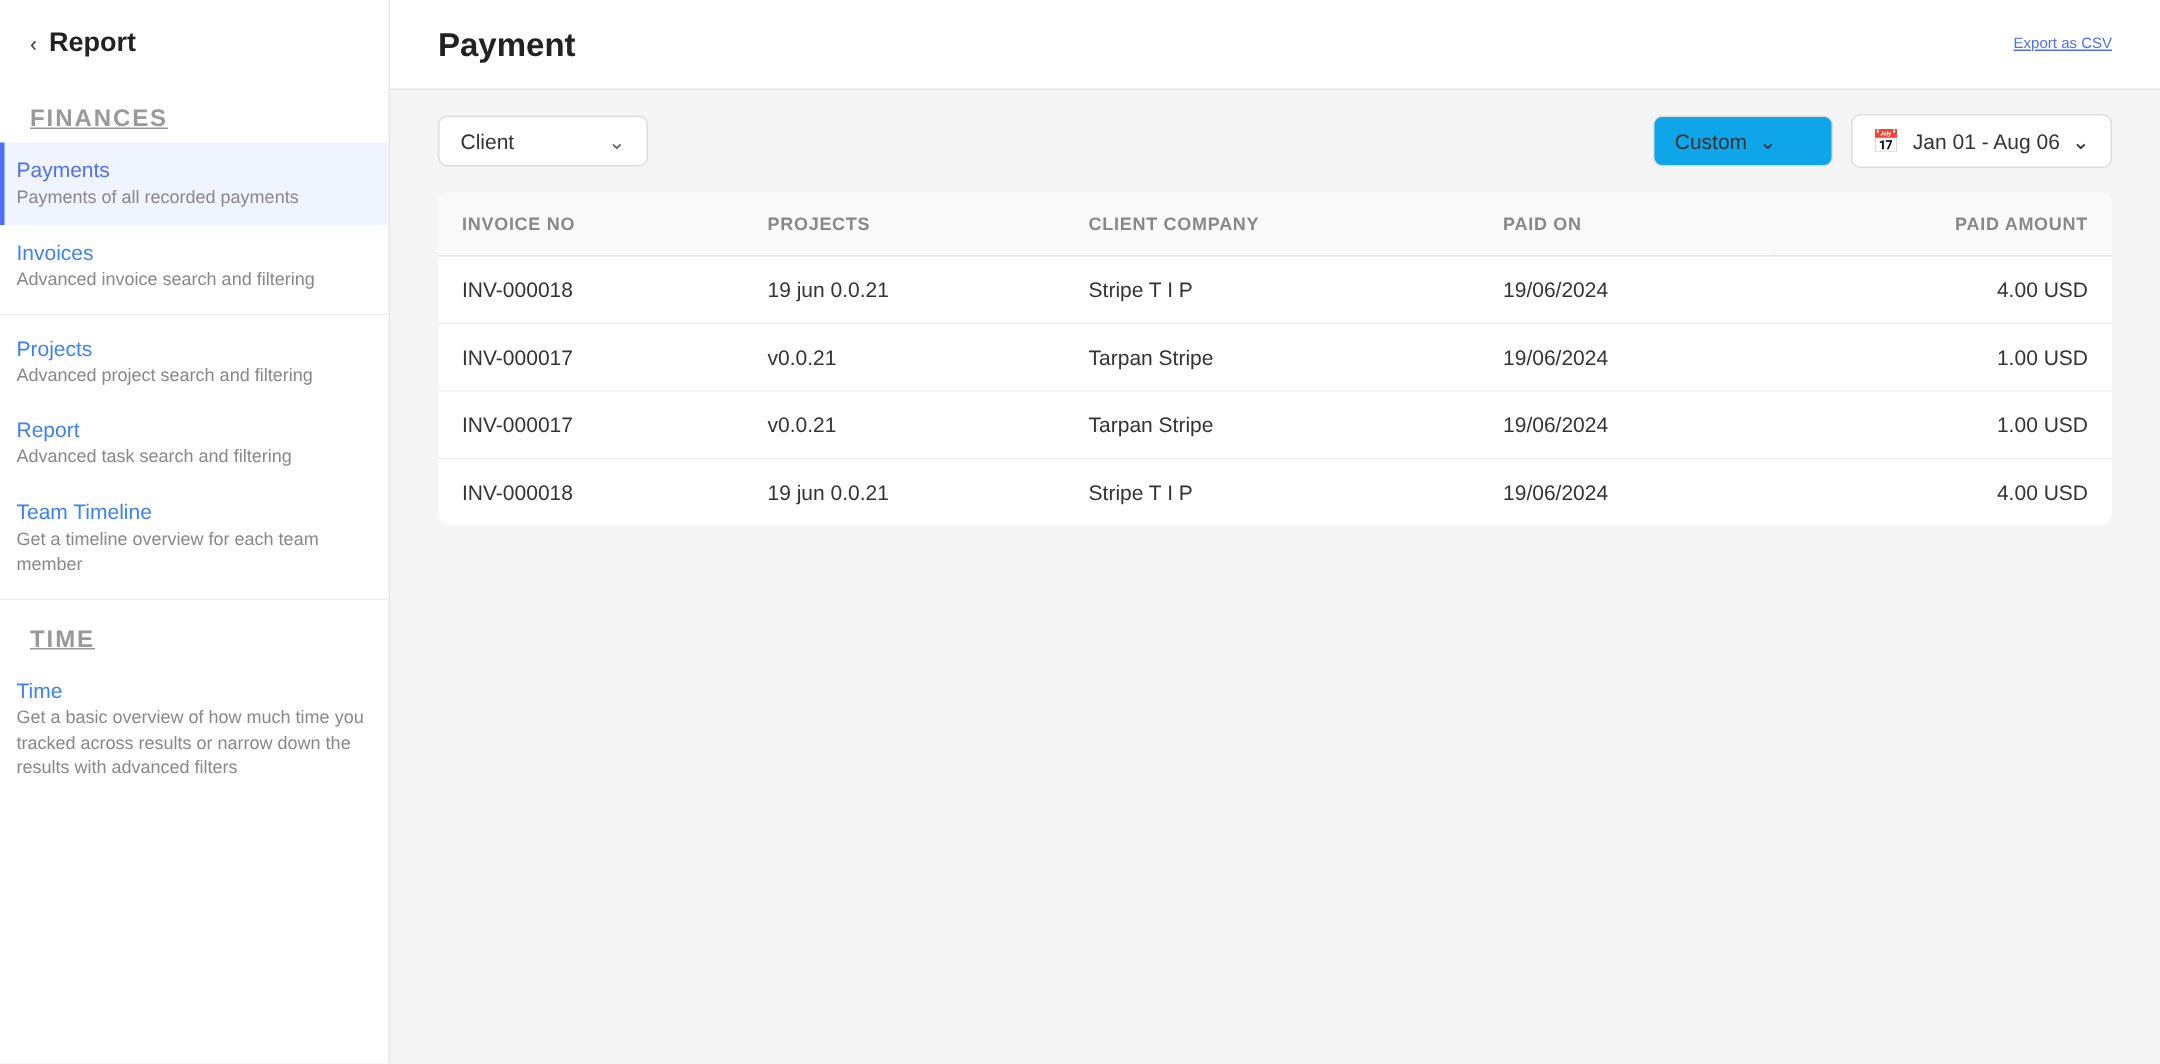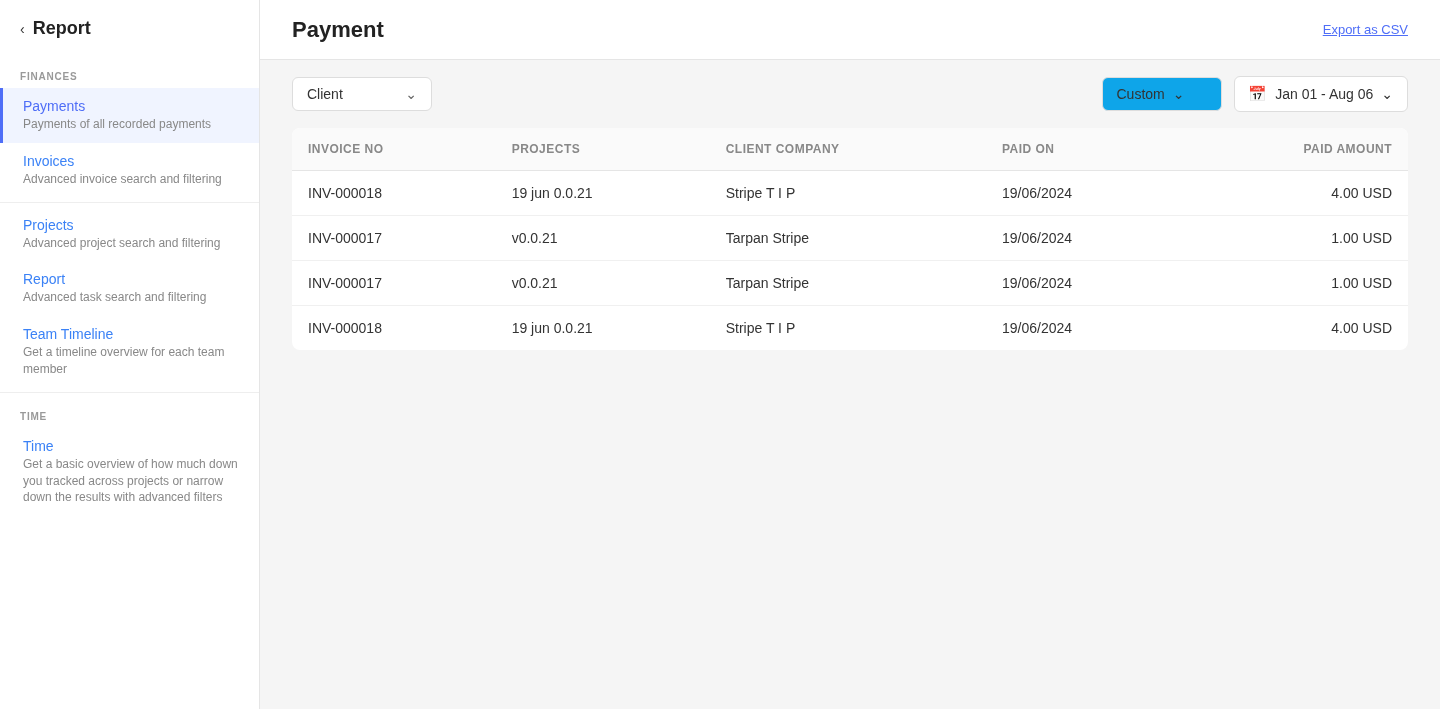--- a/index.html
+++ b/index.html
@@ -25,29 +25,30 @@
     .sidebar-header-arrow {
       font-size: 14px;
       color: #333;
     }
     .sidebar-header-title {
       font-size: 18px;
       font-weight: 600;
       color: #222;
     }
     .sidebar-section-label {
-      font-size: 10px;
+      font-size: 16px;
       font-weight: 600;
       color: #999;
       letter-spacing: 0.08em;
       padding: 14px 20px 6px 20px;
       text-transform: uppercase;
+      text-decoration: underline;
     }
     .sidebar-item {
-      padding: 10px 20px;
+      padding: 10px 8px;
       cursor: pointer;
       border-left: 3px solid transparent;
     }
     .sidebar-item.active {
       background: #f0f4ff;
       border-left: 3px solid #4f6ef7;
     }
     .sidebar-item-title {
       font-size: 14px;
       font-weight: 500;
@@ -85,21 +86,21 @@
       justify-content: space-between;
       border-bottom: 1px solid #e5e5e5;
     }
     .main-title {
       font-size: 22px;
       font-weight: 600;
       color: #222;
       text-align: center;
     }
     .export-link {
-      font-size: 13px;
+      font-size: 10px;
       color: #4f6ef7;
       text-decoration: underline;
       cursor: pointer;
     }
 
     
     .toolbar {
       background: #f5f5f5;
       padding: 16px 32px;
       display: flex;
@@ -229,21 +230,21 @@
     <div class="sidebar-item-title">Team Timeline</div>
     <div class="sidebar-item-desc">Get a timeline overview for each team member</div>
   </div>
 
   <div class="sidebar-divider"></div>
 
   <div class="sidebar-section-label">TIME</div>
 
   <div class="sidebar-item">
     <div class="sidebar-item-title">Time</div>
-    <div class="sidebar-item-desc">Get a basic overview of how much down you tracked across projects or narrow down the results with advanced filters</div>
+    <div class="sidebar-item-desc">Get a basic overview of how much time you tracked across results or narrow down the results with advanced filters</div>
   </div>
 </aside>
 
 <main class="main">
 
   <div class="main-header">
     <h1 class="main-title">Payment</h1>
     <span class="export-link">Export as CSV</span>
   </div>
 

